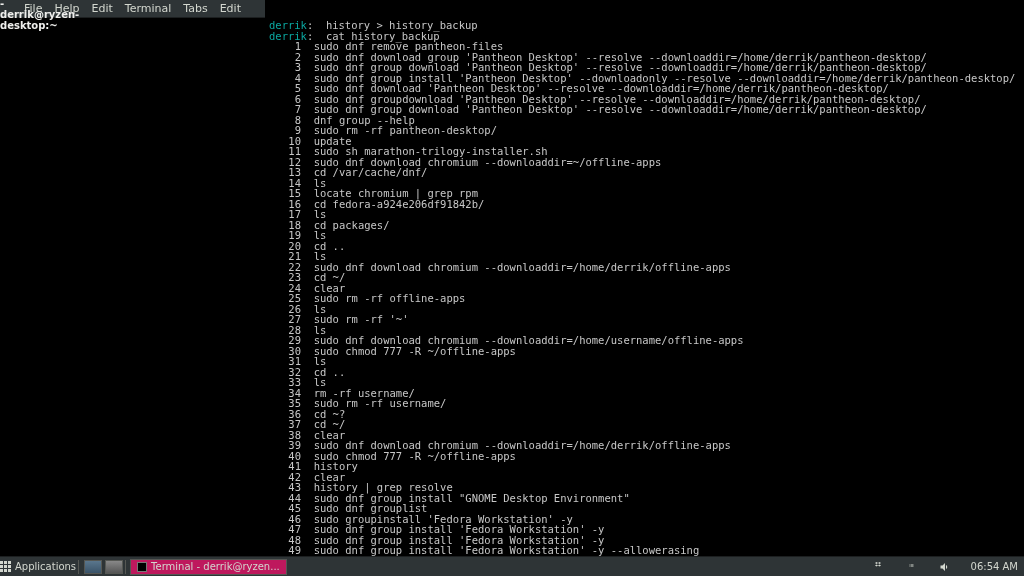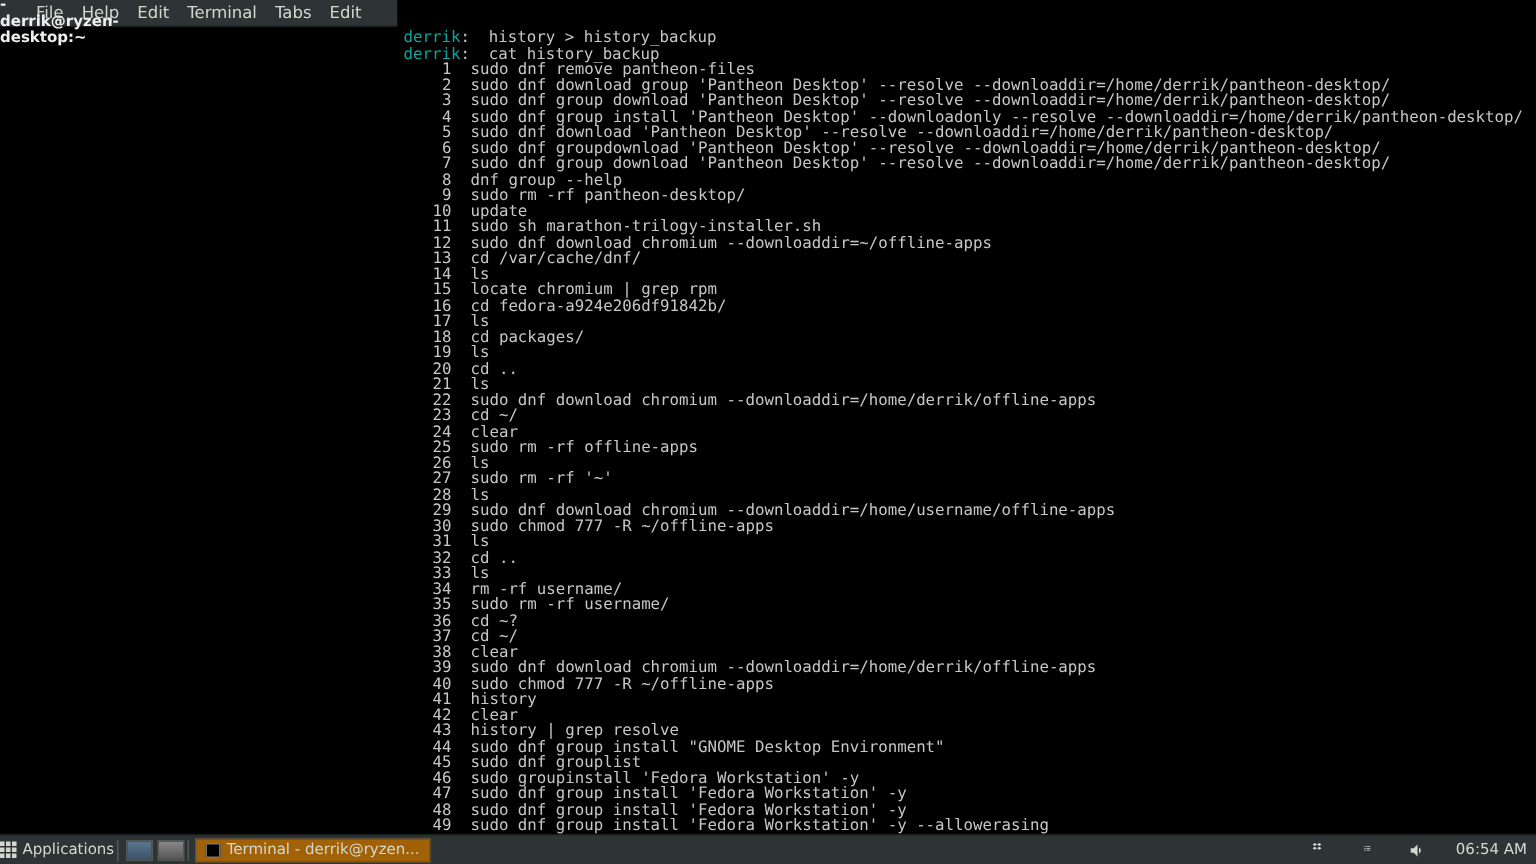--- a/index.html
+++ b/index.html
@@ -84,21 +84,21 @@
     width: 11px; height: 11px;
     display: grid; grid-template-columns: repeat(3,3px); grid-template-rows: repeat(3,3px);
     gap: 1px;
   }
   .taskbar .apps-btn .grid-icon i { background: #d3d7cf; }
   .taskbar .sep {
     width: 1px; height: 14px; background: #555753; margin: 0 2px;
   }
   .taskbar .task-item {
     display: flex; align-items: center; gap: 4px;
-    background: #a16207;
+    background: #be185d;
     height: 16px; padding: 0 6px; margin: 0 2px;
     border: 1px solid #555753;
     cursor: pointer;
     max-width: 160px;
     overflow: hidden;
   }
   .taskbar .task-item .t-icon { width:10px; height:10px; background:#000; border:1px solid #777; }
   .taskbar .spacer { flex: 1; }
   .taskbar .tray {
     display: flex; align-items: center; gap: 20px;

